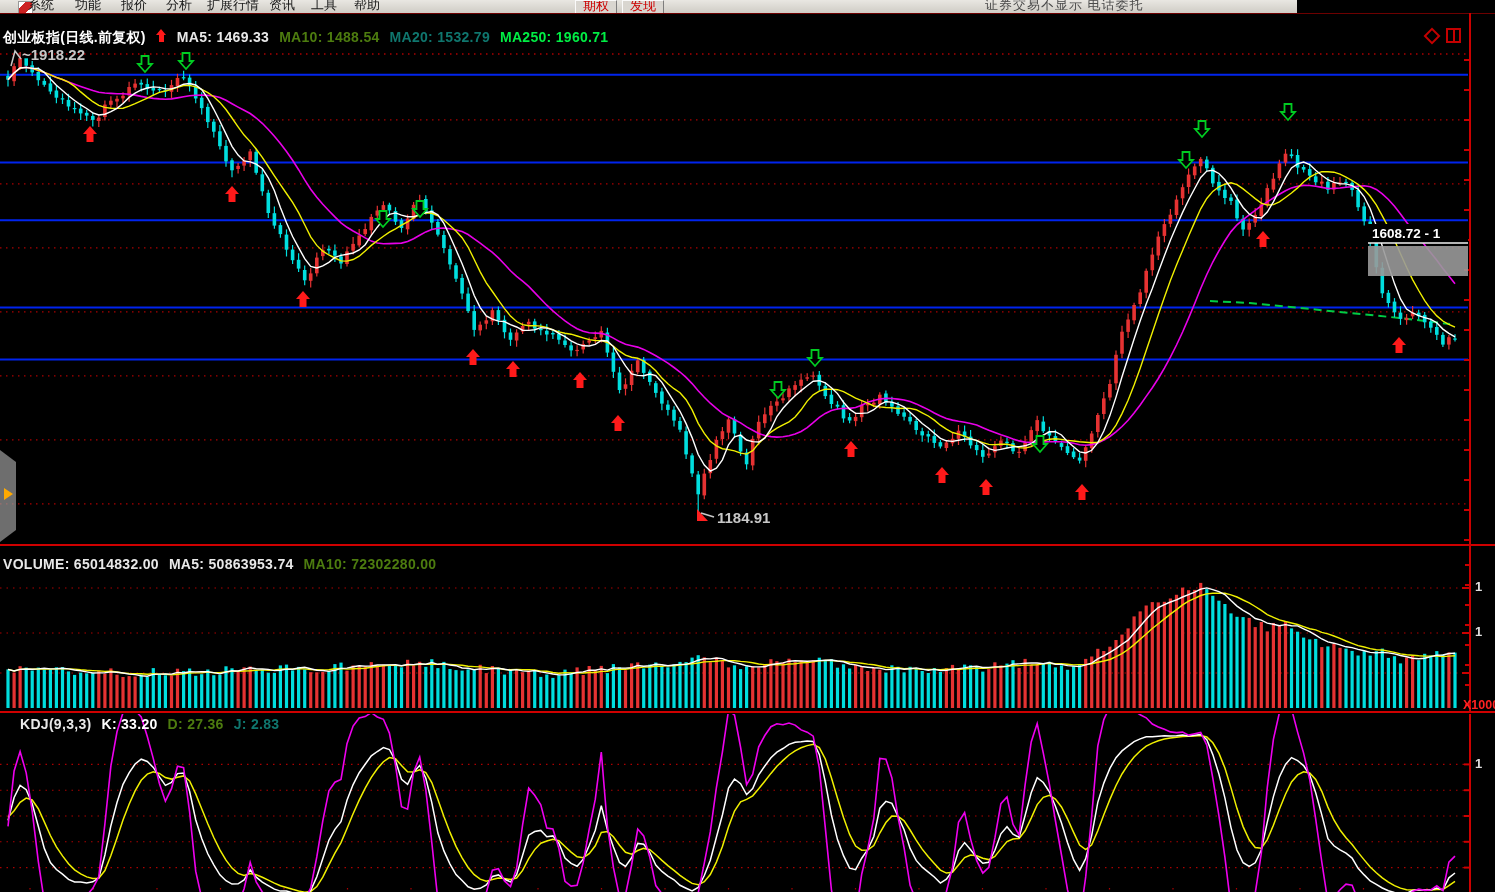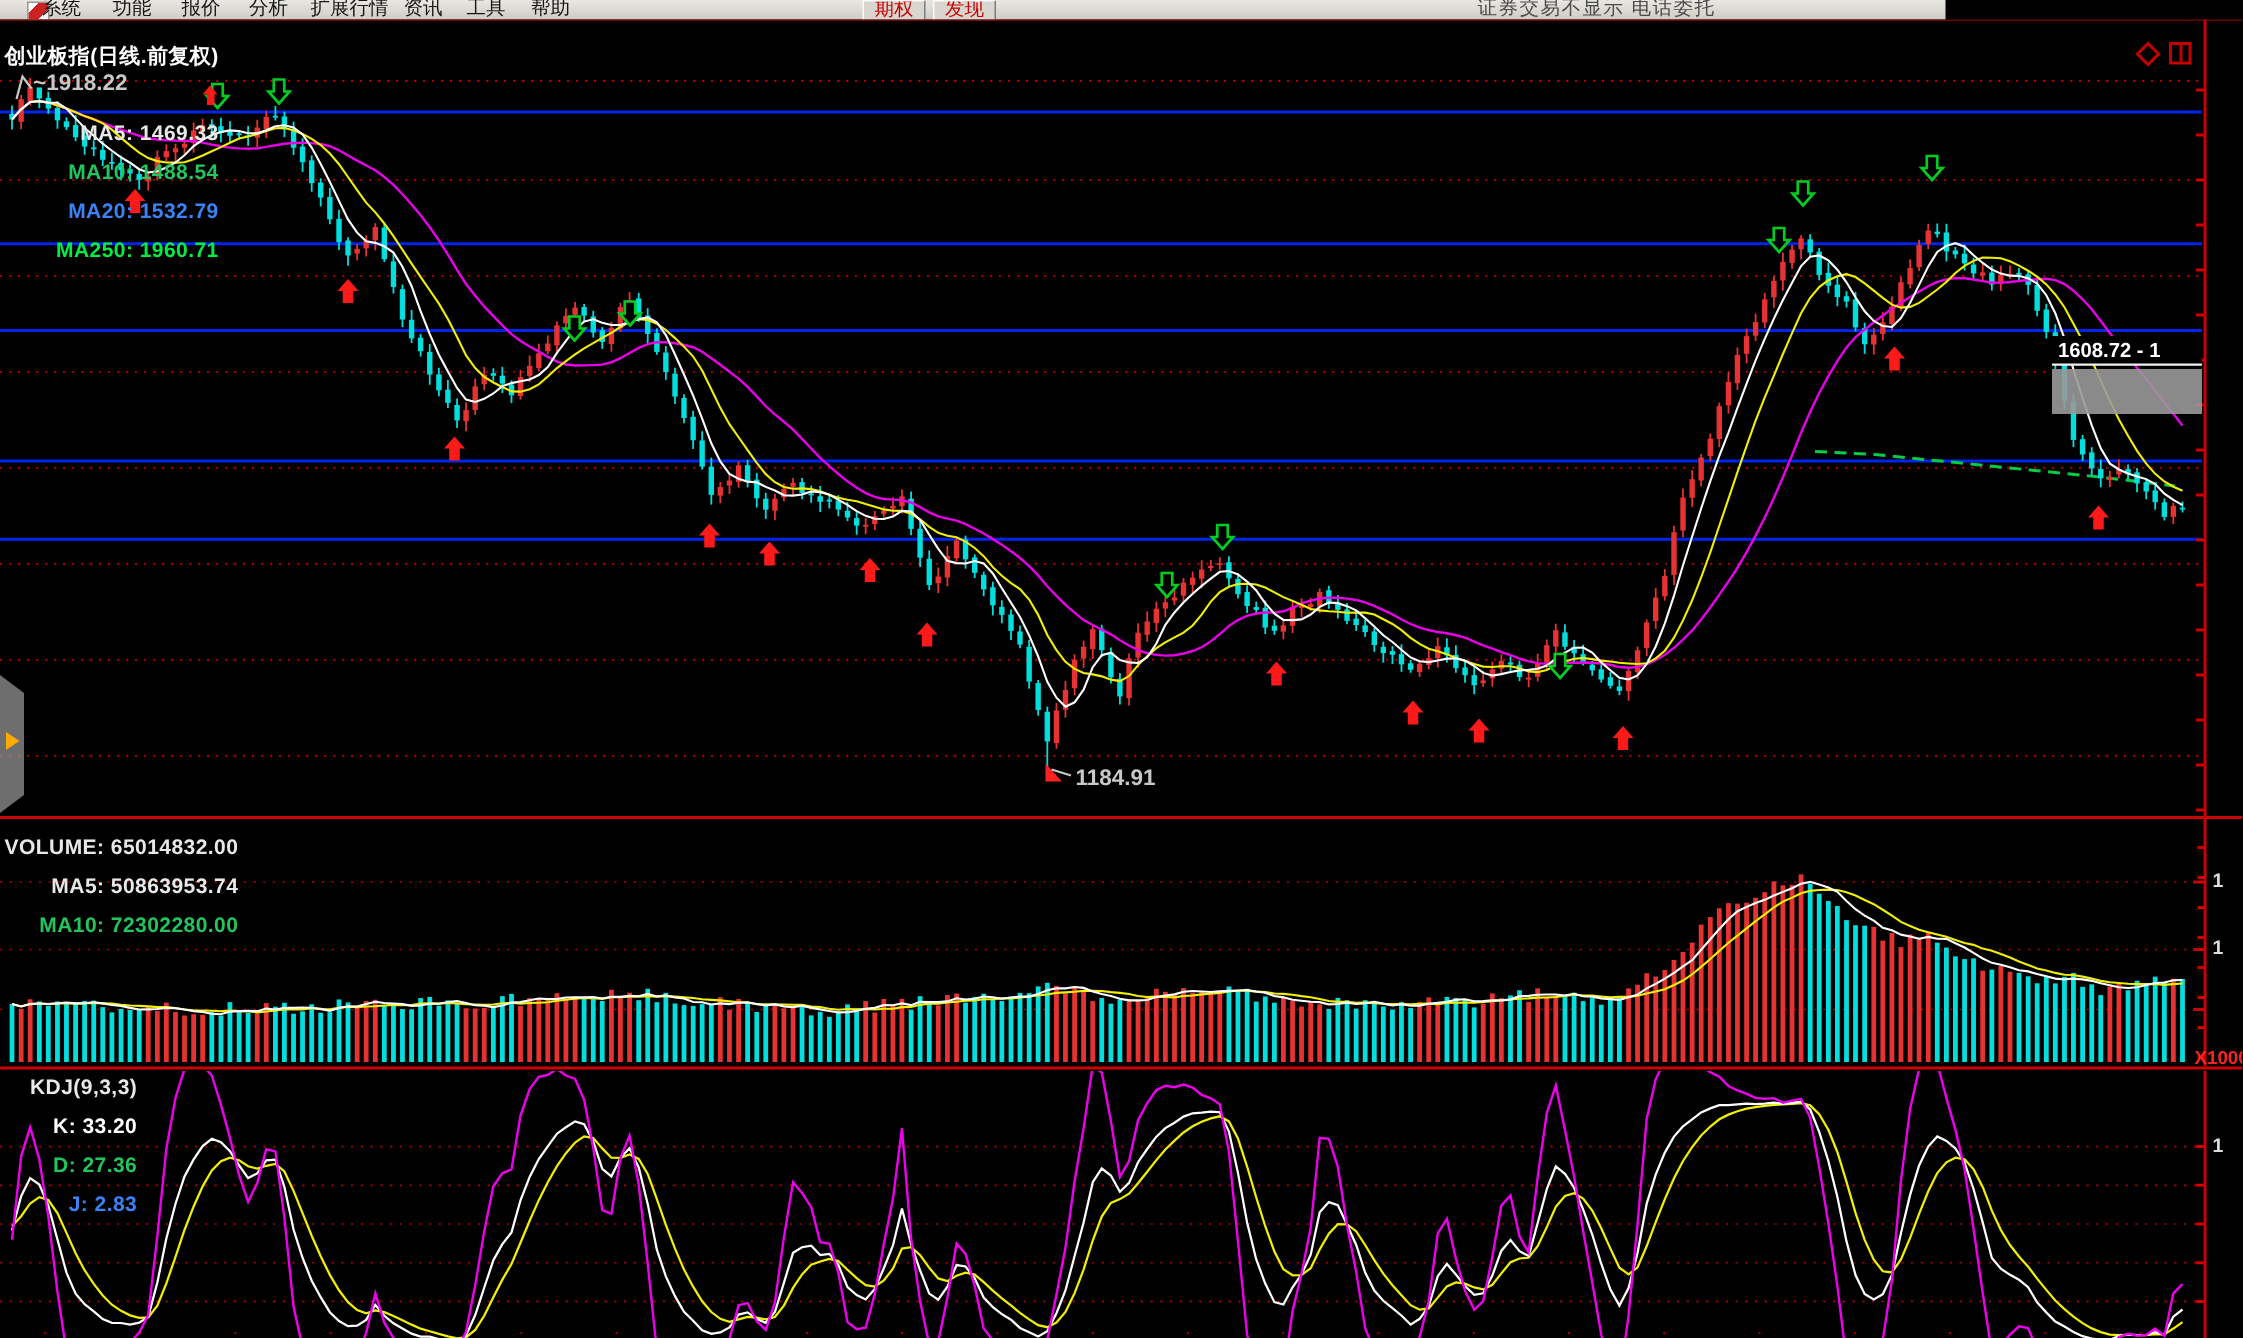--- a/index.html
+++ b/index.html
@@ -17,23 +17,23 @@
   .menu-right{position:absolute;left:985px;top:-4px;font-size:13px;line-height:17px;color:#4a4a4a;letter-spacing:1px;}
   .hotbtn{position:absolute;top:0;height:12px;padding:0 7px;border:1px solid;
           border-color:#fafafa #7d7d7d #7d7d7d #fafafa;background:#d9d6d0;overflow:hidden;}
   .hotbtn span{display:block;margin-top:-4px;font-size:13px;line-height:17px;color:#cc0000;}
   .redline{position:absolute;left:0;top:13px;width:1495px;height:1px;background:#6d0000;}
 
   
   .sep{position:absolute;left:0;width:1495px;height:2px;background:#cf0000;}
 
   
-  .hdr{position:absolute;display:flex;align-items:flex-end;gap:10px;font-weight:bold;
-       font-size:14px;letter-spacing:.3px;white-space:nowrap;z-index:5;flex-direction:column;}
-  .w{color:#ffffff}.gy{color:#e8e8e8}.yl{color:#22c55e}.mg{color:#3b82f6}.gr{color:#00ee44}
+  .hdr{position:absolute;display:flex;align-items:flex-start;gap:10px;font-weight:bold;
+       font-size:14px;letter-spacing:.3px;white-space:nowrap;z-index:5;}
+  .w{color:#ffffff}.gy{color:#e8e8e8}.yl{color:#4d7c0f}.mg{color:#0f766e}.gr{color:#00ee44}
   .up-arrow-icon{position:relative;display:inline-block;width:11px;height:13px;}
   .up-arrow-icon b{position:absolute;left:0;top:0;width:0;height:0;
      border-left:5.5px solid transparent;border-right:5.5px solid transparent;border-bottom:6px solid #ff1a1a;}
   .up-arrow-icon i{position:absolute;left:3px;top:6px;width:5px;height:7px;background:#ff1a1a;}
 
   
   .icon-diamond{position:absolute;left:1426px;top:30px;width:8px;height:8px;border:2px solid #c40000;
                 transform:rotate(45deg);z-index:6;}
   .icon-panes{position:absolute;left:1446px;top:28px;width:11px;height:11px;border:2px solid #c40000;z-index:6;}
   .icon-panes::after{content:"";position:absolute;left:5px;top:0;width:2px;height:11px;background:#c40000;}

